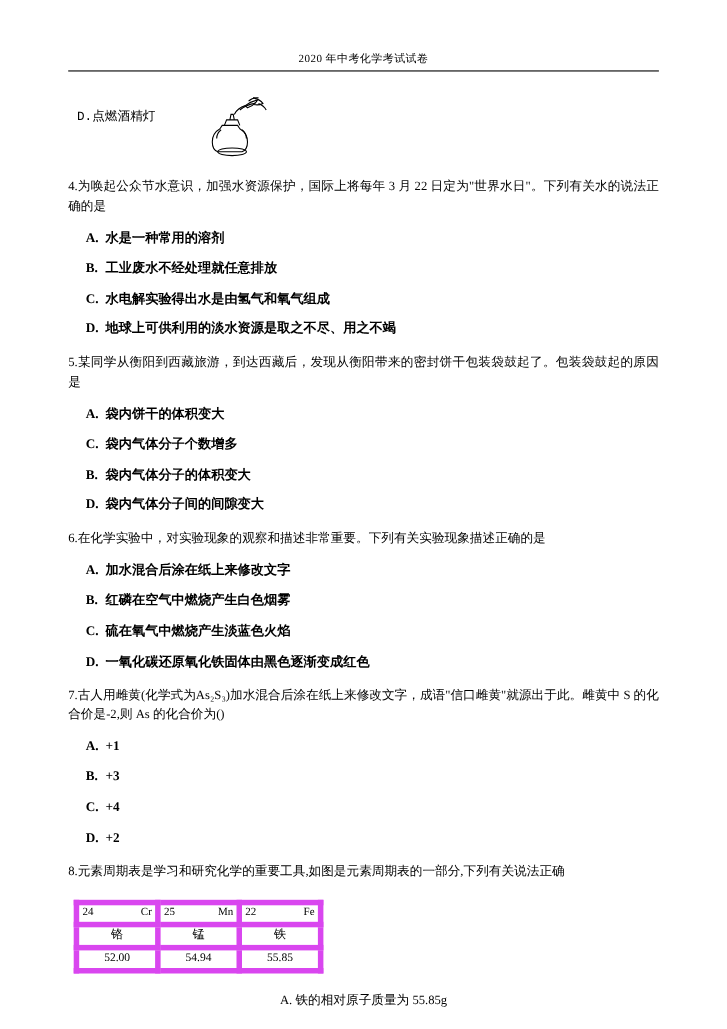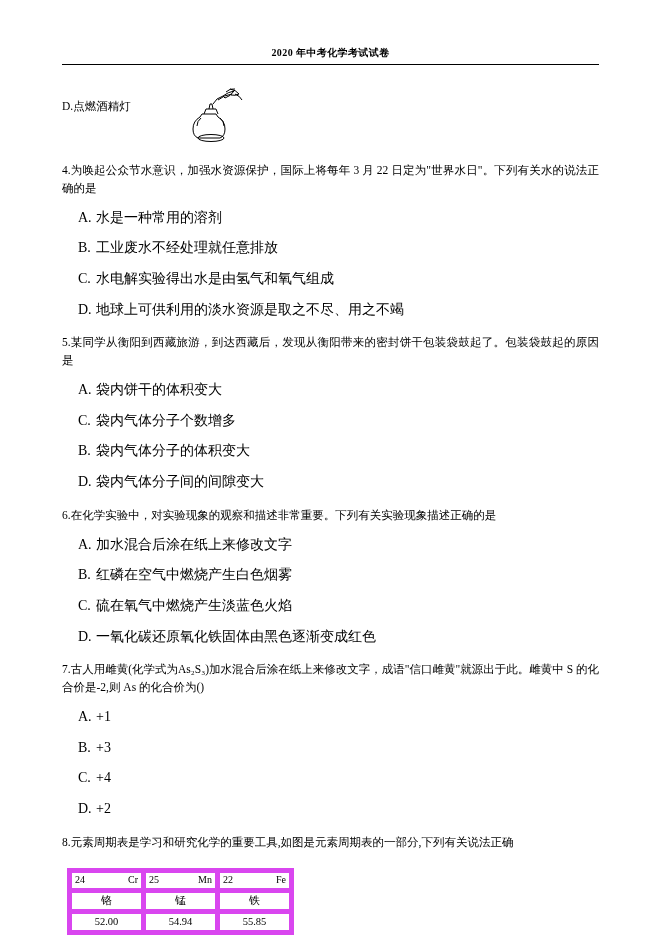--- a/index.html
+++ b/index.html
@@ -18,21 +18,21 @@
   .page {
     position: relative;
     width: 661px;
     height: 935px;
     box-sizing: border-box;
     padding: 0 62px;
   }
   .header {
     text-align: center;
     font-size: 10px;
-    font-weight: bold;
+    font-weight: normal;
     letter-spacing: 0.4px;
     padding-top: 46px;
     padding-bottom: 3px;
   }
   .header-rule {
     border-bottom: 1px solid #000;
     width: 100%;
     margin: 0 auto 0 auto;
     position: relative;
     top: 1px;
@@ -47,39 +47,41 @@
     padding: 0;
     font-size: 11.5px;
     line-height: 1.55;
     text-align: justify;
     margin-top: 14px;
     margin-bottom: 2px;
   }
   .opt {
     margin: 0;
     padding: 0 0 0 16px;
-    font-size: 14px;
+    font-size: 12px;
     line-height: 1.55;
     margin-top: 9px;
+    font-weight: bold;
   }
   .opt .lbl {
     display: inline-block;
     width: 18px;
   }
   
   .lamp-block {
     position: relative;
     margin-top: 4px;
     height: 58px;
   }
   .lamp-text {
     position: absolute;
-    left: 0;
+    left: 8px;
     top: 8px;
     font-size: 11.5px;
+    font-family: Liberation Mono, monospace;
   }
   .lamp-fig {
     position: absolute;
     left: 118px;
     top: -2px;
     width: 72px;
     height: 58px;
   }
   
   .ptable-wrap {

